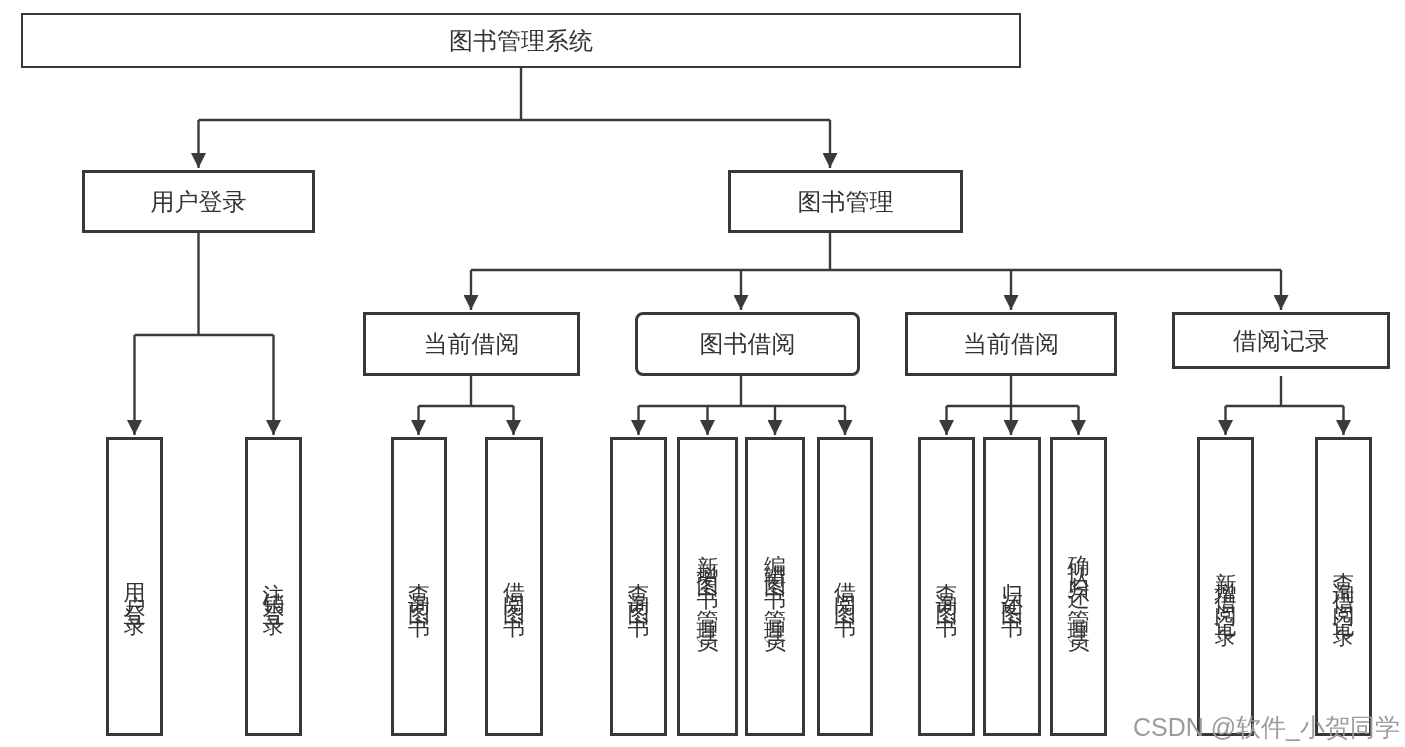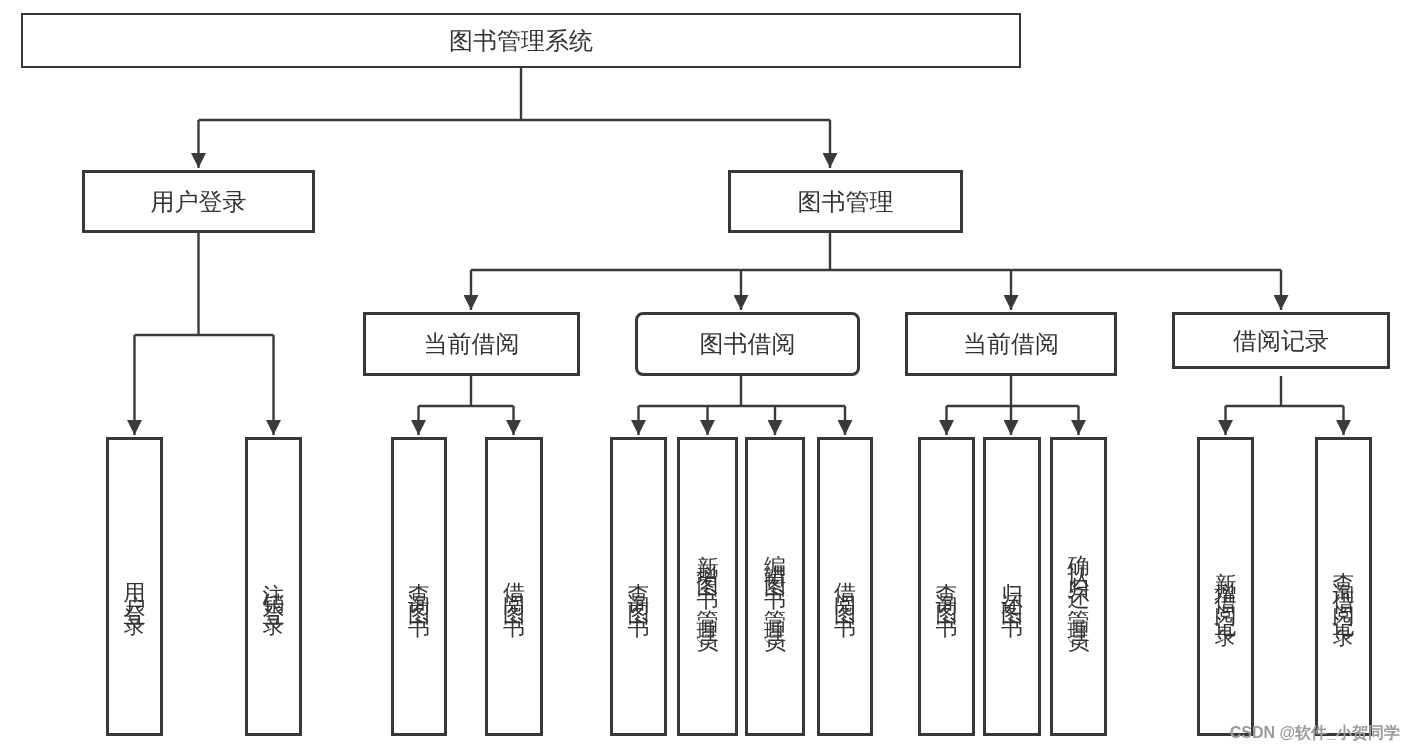--- a/index.html
+++ b/index.html
@@ -34,25 +34,24 @@
   .vlabel{
     writing-mode:vertical-rl;
     font-size:22px;
     line-height:1;
     letter-spacing:11px;
     white-space:nowrap;
   }
   .watermark{
     position:absolute;
     right:5px;bottom:3px;
-    font-size:16px;
+    font-size:25px;
     color:var(--wm);
     z-index:10;
     white-space:nowrap;
-    font-weight:bold;
   }
 </style>
 </head>
 <body>
 
 <div id="canvas">
 
   <svg id="wires" viewBox="0 0 1405 747" xmlns="http://www.w3.org/2000/svg">
     <defs>
       <marker id="arrow" viewBox="0 0 10 10" refX="10" refY="5" markerWidth="20" markerHeight="15" markerUnits="userSpaceOnUse" orient="auto">

